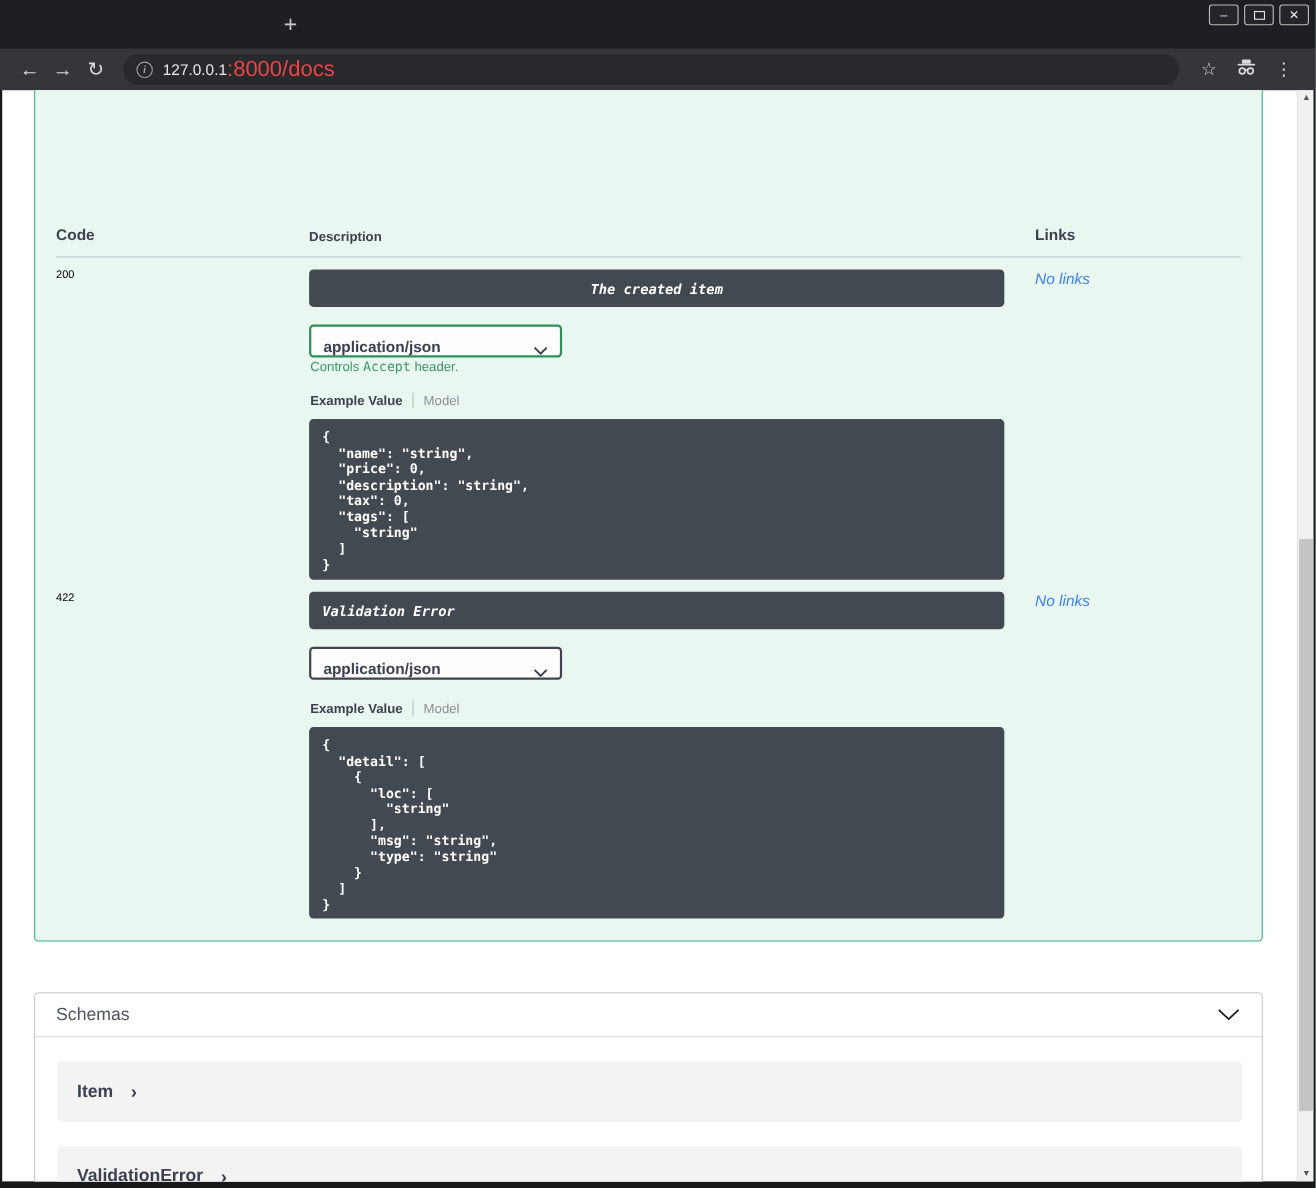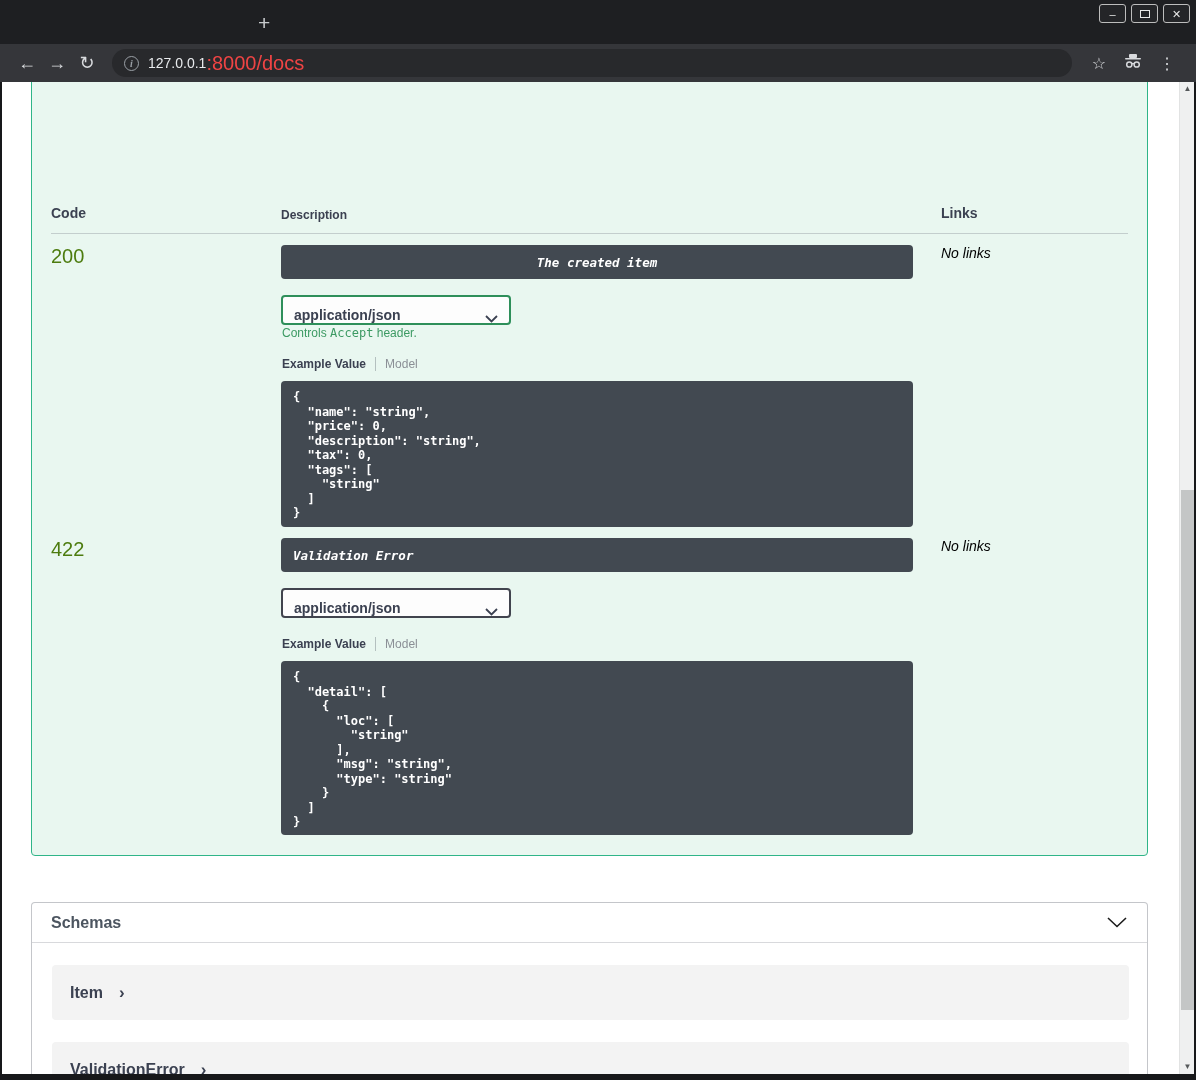--- a/index.html
+++ b/index.html
@@ -64,22 +64,22 @@
     position:absolute; left:30px; width:1115px; top:41px; height:52px;
     background:rgba(255,255,255,0.78);
     border-top:1px solid rgba(59,65,81,0.06);
     box-shadow:0 1px 2px rgba(0,0,0,0.08);
     display:flex; align-items:center; padding-left:19px;
   }
   .resp-header-title { font-size:15px; font-weight:bold; color:#3b4151; }
   .col-head-lg { position:absolute; font-size:14px; font-weight:bold; color:#3b4151; }
   .col-head-sm { position:absolute; font-size:12px; font-weight:bold; color:#3b4151; }
   .table-divider { position:absolute; left:49px; width:1077px; top:151px; height:0; border-top:1px solid rgba(59,65,81,0.22); }
-  .resp-code { position:absolute; left:49px; font-size:20px; color:#4d7c0f; }
-  .no-links { position:absolute; left:939px; font-size:14px; font-style:italic; color:#000000; }
+  .resp-code { position:absolute; left:49px; font-size:10px; color:#000000; }
+  .no-links { position:absolute; left:939px; font-size:14px; font-style:italic; color:#3b82f6; }
   .desc-box {
     position:absolute; left:279px; width:632px; height:34px;
     background:#424951; border-radius:4px; color:#ffffff;
     font-family:"DejaVu Sans Mono", monospace; font-size:12.5px; font-style:italic; font-weight:bold;
     display:flex; align-items:center; padding:0 12px;
   }
   .media-select {
     position:absolute; left:279px; width:230px; height:30px;
     background:#fdfdfd; border-radius:4px;
     display:flex; align-items:flex-end; justify-content:space-between; padding:0 11px;
@@ -103,21 +103,21 @@
   }
   
   .schemas {
     position:absolute; left:29px; width:1117px; top:820px; height:280px;
     background:#ffffff; border:1px solid rgba(59,65,81,0.3); border-radius:4px 4px 0 0;
   }
   .schemas-header {
     height:40px; border-bottom:1px solid rgba(59,65,81,0.2);
     display:flex; align-items:center; justify-content:space-between; padding:0 20px 0 19px;
   }
-  .schemas-title { font-size:16px; font-weight:bold; color:#4c5560; }
+  .schemas-title { font-size:16px; font-weight:normal; color:#4c5560; }
   .model-box {
     position:absolute; left:20px; width:1077px; height:55px;
     background:#f3f3f3; border-radius:4px;
     display:flex; align-items:center; padding:0 18px;
   }
   .model-name { font-size:16px; font-weight:bold; color:#3b4151; }
   .model-chevron { font-size:17px; font-weight:bold; color:#3b4151; margin-left:16px; line-height:1; }
 </style>
 </head>
 <body>

